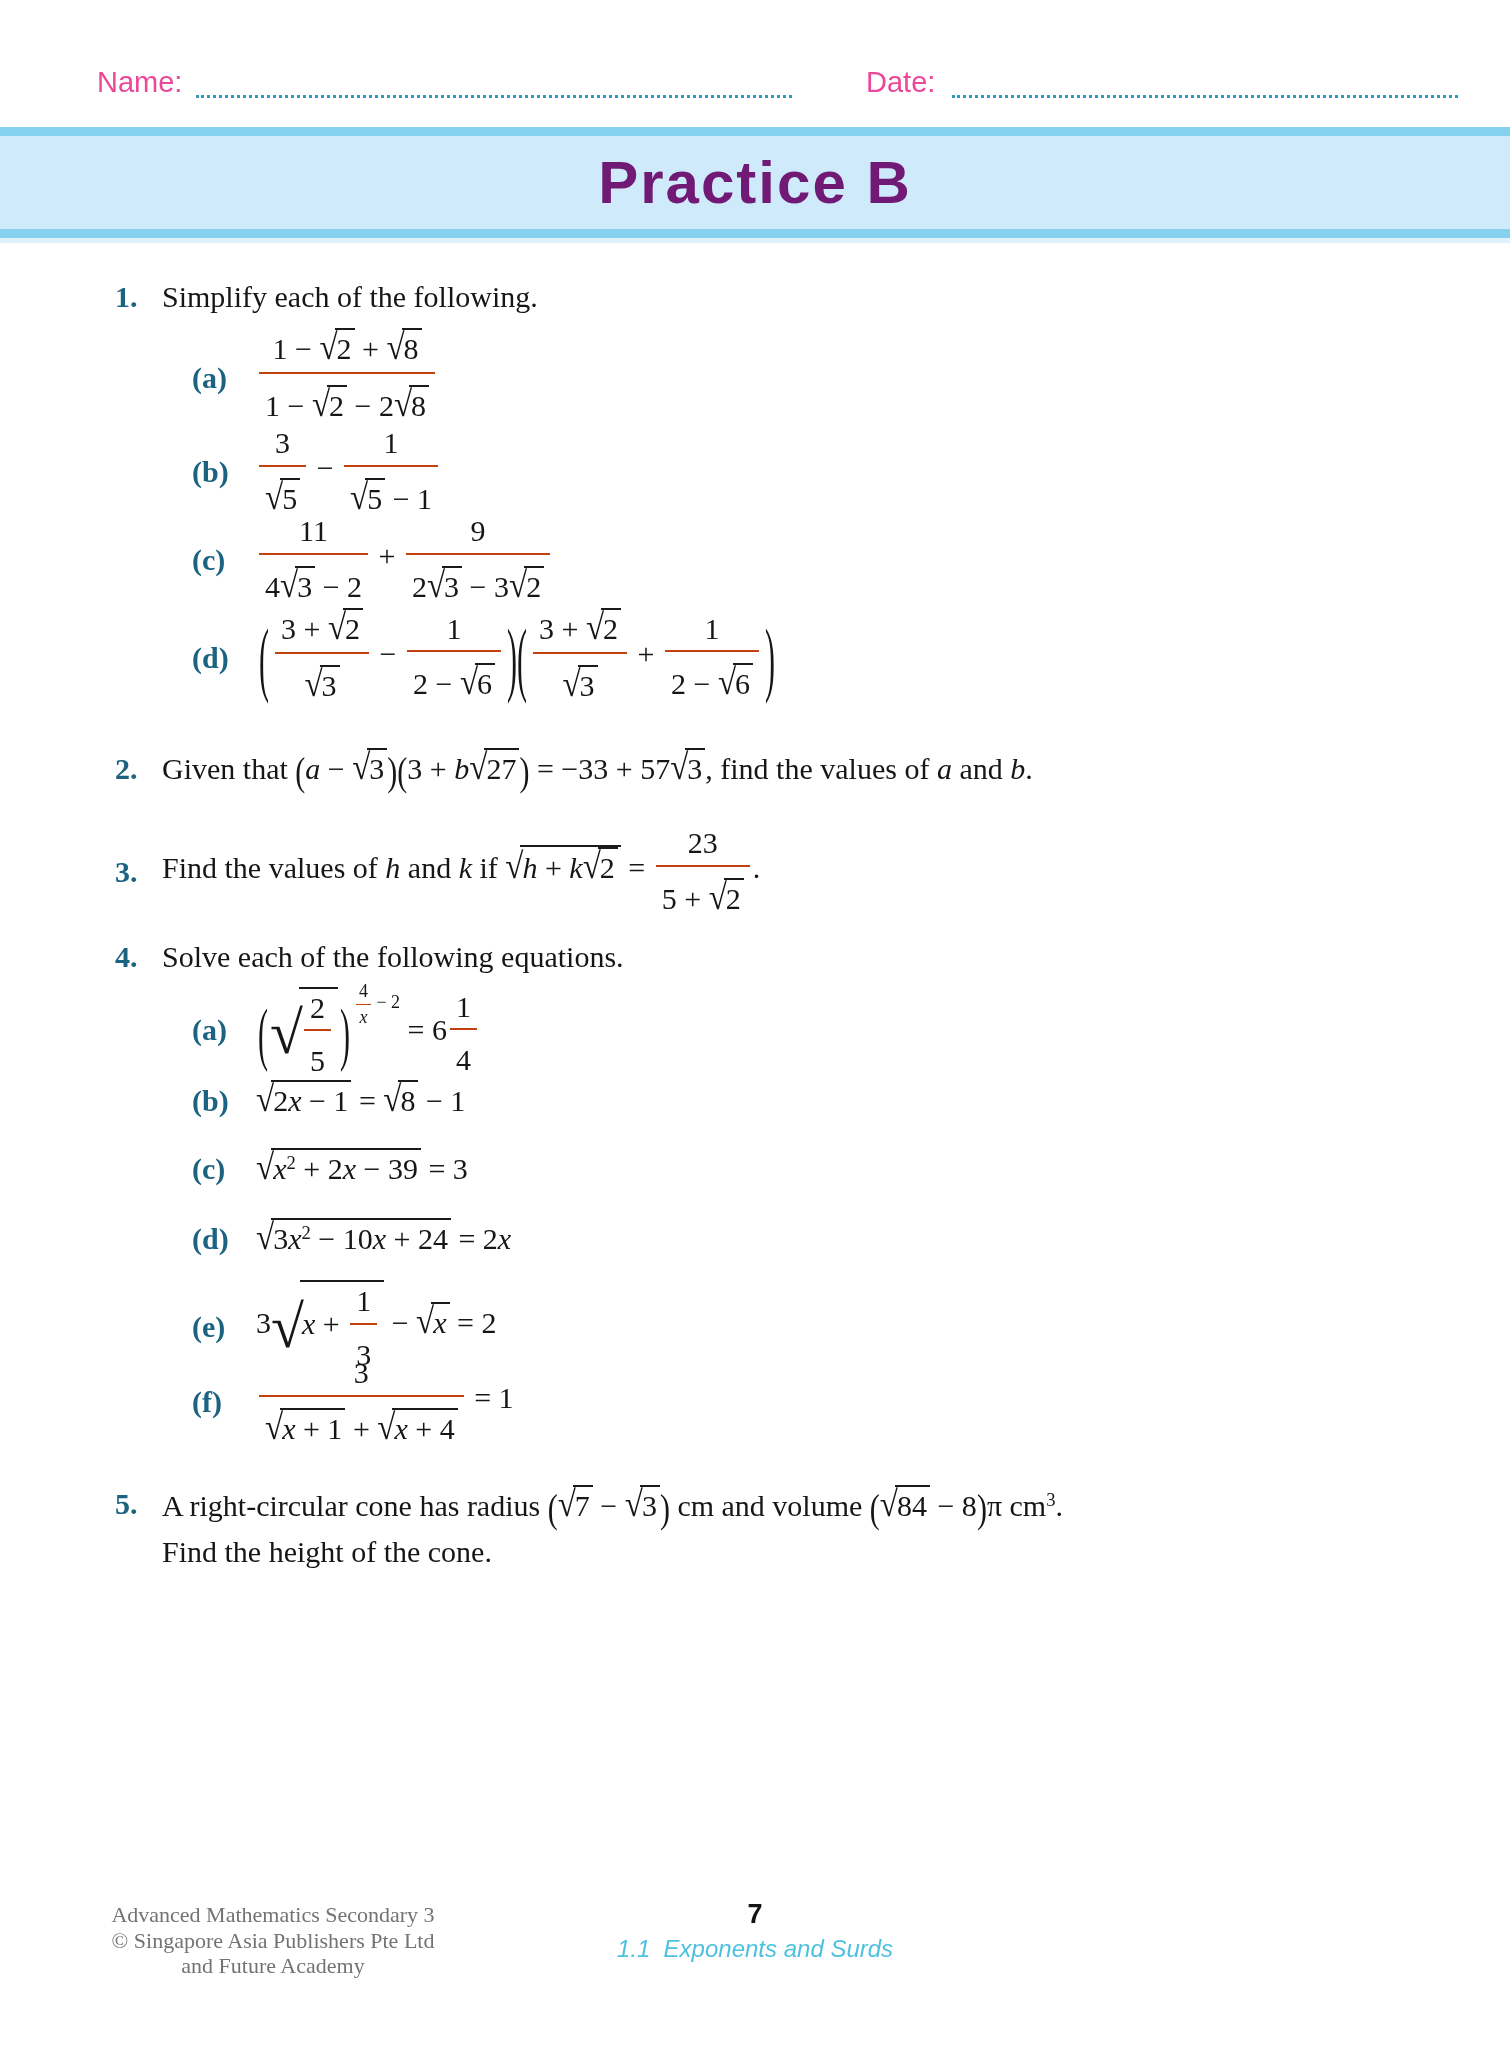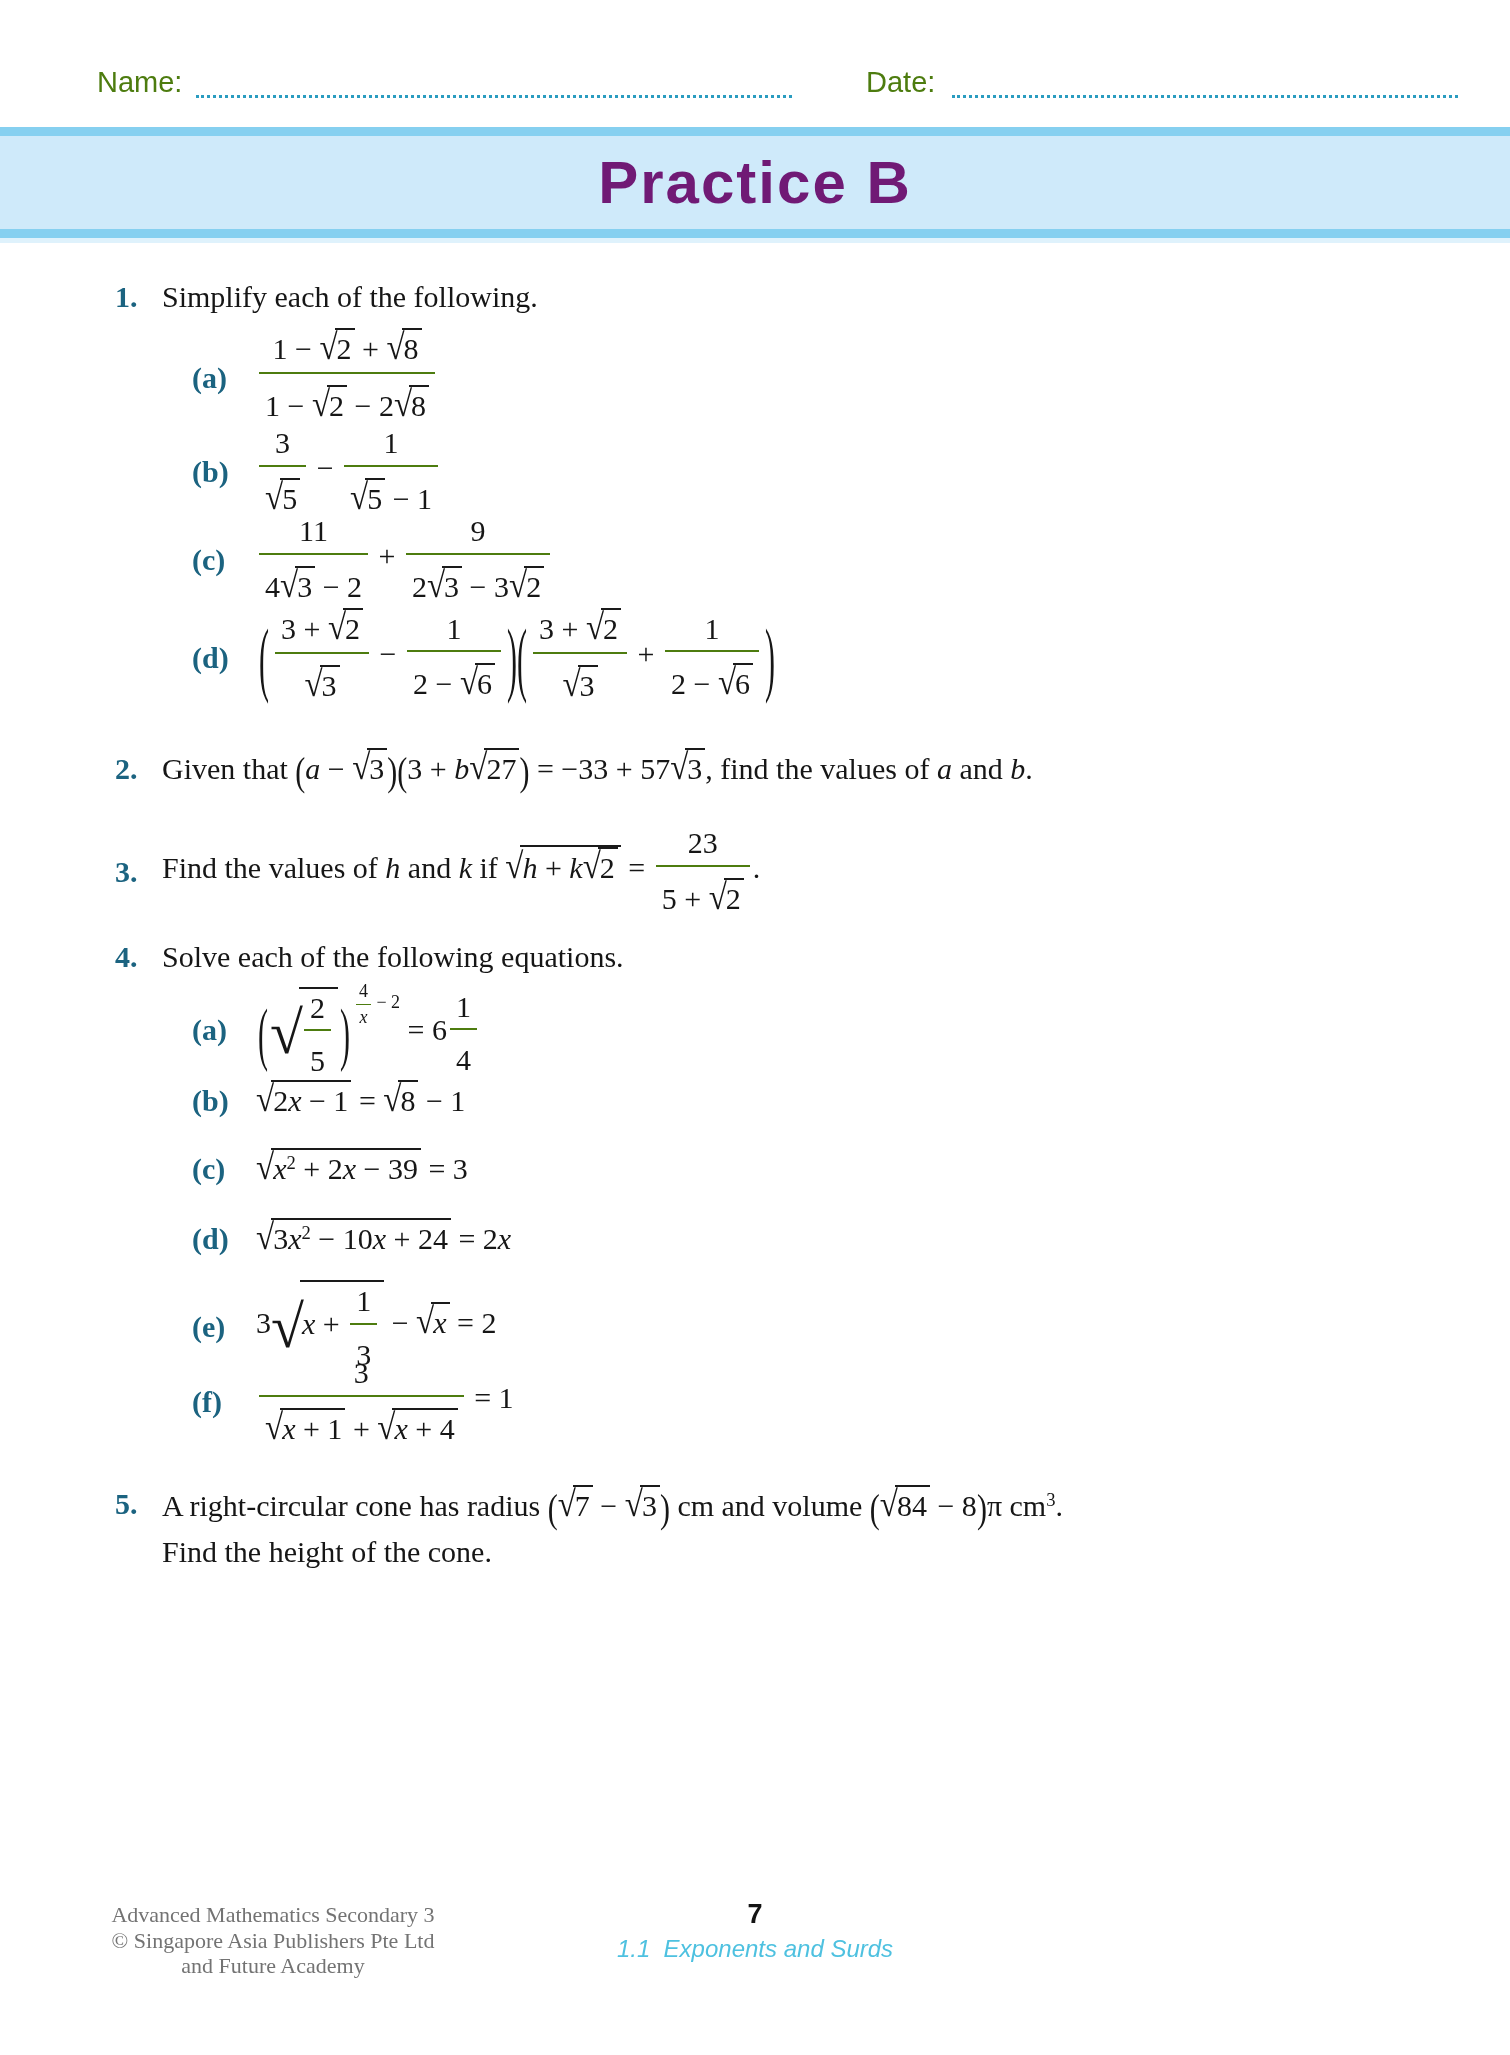--- a/index.html
+++ b/index.html
@@ -1,21 +1,21 @@
 <!DOCTYPE html>
 <html><head>
 <meta charset="utf-8">
 <style>
   html,body { margin:0; padding:0; background:#ffffff; }
   .page { position:relative; width:1510px; height:2055px; background:#ffffff; overflow:hidden;
           font-family:"Liberation Serif", serif; color:#161616; }
 
   
   .hlabel { position:absolute; top:66px; font-family:"Liberation Sans", sans-serif;
-            font-size:29px; color:#4d7c0f; }
+            font-size:29px; color:#ec4899; }
   .dotline { position:absolute; top:95px; height:0; border-bottom:3px dotted #2a9cc0; }
 
   
   .stripe { position:absolute; left:0; width:100%; background:#86d0f0; }
   .substripe { position:absolute; left:0; width:100%; background:#dff2fc; }
   .band { position:absolute; left:0; top:136px; width:100%; height:93px; background:#cfeafa;
           display:flex; align-items:center; justify-content:center; }
   .title { font-family:"Liberation Sans", sans-serif; font-weight:900; font-size:60px;
            letter-spacing:2px; color:#701a75; }
 
@@ -27,21 +27,21 @@
   .prow { position:absolute; left:192px; display:flex; align-items:center; font-size:30px; line-height:1.25; }
   .pl { color:#1b6380; font-weight:700; width:64px; flex:0 0 auto; }
   .pexp { white-space:nowrap; }
 
   .t { white-space:pre; }
   .v { font-style:italic; }
   .sp { font-size:0.62em; vertical-align:0.55em; }
 
   
   .fr { display:inline-block; vertical-align:middle; text-align:center; margin:0 3px; }
-  .fr > .fn { display:block; padding:0 6px 3px; border-bottom:2px solid #4d7c0f; white-space:nowrap;text-align:center; }
+  .fr > .fn { display:block; padding:0 6px 3px; border-bottom:2px solid #c2410c; white-space:nowrap;text-align:center; }
   .fr > .fd { display:block; padding:11px 6px 0; white-space:nowrap; }
 
   
   .sq { display:inline-block; white-space:nowrap; }
   .sq > .rd { display:inline-block; font-size:1.1em; margin-right:-3px; transform:scaleY(1.1); transform-origin:center 72%; }
   .sq > .ov { display:inline-block; border-top:2px solid #1a1a1a; padding:0 3px 0 2px; }
   .sqt { display:inline-flex; align-items:center; vertical-align:middle; white-space:nowrap; }
   .sqt > .rd { font-size:2em; line-height:0.9; margin-right:-4px; font-weight:400; }
   .sqt > .ov { display:inline-block; border-top:2px solid #1a1a1a; padding:0 4px 0 2px; }
 

